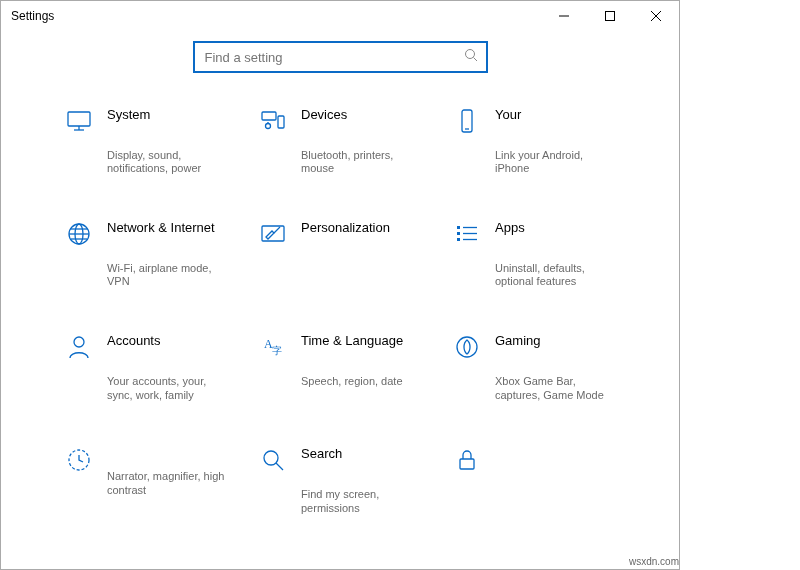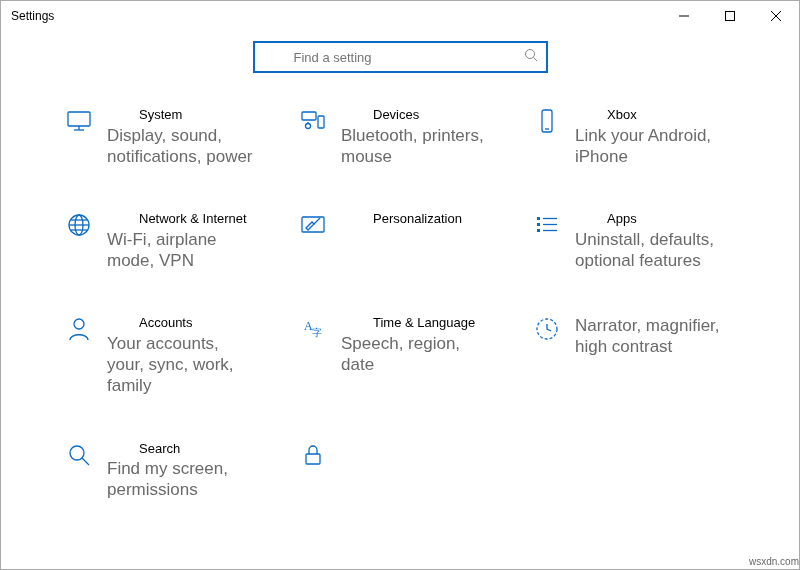--- a/index.html
+++ b/index.html
@@ -1,38 +1,38 @@
 <!DOCTYPE html>
 <html><head>
 <meta charset="utf-8">
 <style>
   * { box-sizing: border-box; }
   html, body { margin: 0; padding: 0; font-family: "Segoe UI", Arial, sans-serif; }
   body { width: 800px; height: 570px; background: #fff; overflow: hidden; position: relative; }
 
-  .window { width: 800px; height: 570px; border: 1px solid #aaa; position: relative; }
+  .window { width: 680px; height: 570px; border: 1px solid #aaa; position: relative; }
 
   .titlebar { height: 30px; display: flex; align-items: center; padding-left: 10px; font-size: 12px; color: #000; }
   .titlebar .title { flex: 1; }
   .winbtn { width: 46px; height: 30px; display: flex; align-items: center; justify-content: center; font-family: "Segoe UI Symbol", Arial; font-size: 11px; color: #000; }
 
   .searchwrap { display: flex; justify-content: center; margin-top: 10px; }
   .searchbox { width: 295px; height: 32px; border: 2px solid #0a6ac6; display: flex; align-items: center; padding: 0 8px; }
-  .searchbox input { flex: 1; border: none; outline: none; font-size: 13px; color: #888; background: transparent; margin-left: 29px; }
+  .searchbox input { flex: 1; border: none; outline: none; font-size: 13px; color: #888; background: transparent; }
   .searchbox .sicon { color: #888; }
 
   .grid { padding: 30px 60px 0 60px; display: grid; grid-template-columns: repeat(3, 1fr); column-gap: 24px; row-gap: 34px; }
 
   .card { display: flex; align-items: flex-start; gap: 14px; cursor: pointer; padding: 4px 4px 6px 4px; }
   .card .icon { width: 28px; height: 28px; flex-shrink: 0; display: flex; align-items: center; justify-content: center; }
   .card .icon svg { stroke: #0a6ac6; fill: none; stroke-width: 1.3; }
   .card .icon svg .f { fill: #0a6ac6; stroke: none; }
   .card .text { display: flex; flex-direction: column; }
-  .card .ttl { font-size: 13px; color: #000; line-height: 1.2; margin-bottom: 2px; margin-left: 32px; }
-  .card .sub { font-size: 17px; color: #6a6a6a; line-height: 1.25; max-width: 150px; }
+  .card .ttl { font-size: 13px; color: #000; line-height: 1.2; margin-bottom: 2px; }
+  .card .sub { font-size: 11px; color: #6a6a6a; line-height: 1.25; max-width: 150px; margin-top: 24px; }
 
   .highlight { border: 2px solid #e00000; }
 
   .watermark { position: absolute; bottom: 2px; right: 0; font-size: 10px; color: #666; }
 </style>
 </head>
 <body>
 
 <div class="window">
 
@@ -100,21 +100,21 @@
     </div>
 
     <div class="card">
       <span class="icon">
         <svg width="26" height="26" viewBox="0 0 26 26">
             <rect x="8" y="2" width="10" height="22" rx="2"></rect>
             <line x1="11" y1="21" x2="15" y2="21"></line>
           </svg>
       </span>
       <span class="text">
-        <span class="ttl">Xbox</span>
+        <span class="ttl">Your</span>
         <span class="sub">Link your Android, iPhone</span>
       </span>
     </div>
 
     <div class="card">
       <span class="icon">
         <svg width="26" height="26" viewBox="0 0 26 26">
             <circle cx="13" cy="13" r="10"></circle>
             <ellipse cx="13" cy="13" rx="4" ry="10"></ellipse>
             <line x1="3" y1="13" x2="23" y2="13"></line>
@@ -177,20 +177,32 @@
             <text x="4" y="14" font-size="12" class="f" font-family="Segoe UI">A</text>
             <text x="12" y="20" font-size="10" class="f" font-family="Segoe UI">字</text>
           </svg>
       </span>
       <span class="text">
         <span class="ttl">Time &amp; Language</span>
         <span class="sub">Speech, region, date</span>
       </span>
     </div>
 
+    <div class="card">
+      <span class="icon">
+        <svg width="26" height="26" viewBox="0 0 26 26">
+            <circle cx="13" cy="13" r="10"></circle>
+            <path d="M13 6 C9 9 9 17 13 20 C17 17 17 9 13 6 Z"></path>
+          </svg>
+      </span>
+      <span class="text">
+        <span class="ttl">Gaming</span>
+        <span class="sub">Xbox Game Bar, captures, Game Mode</span>
+      </span>
+    </div>
 
     <div class="card">
       <span class="icon">
         <svg width="26" height="26" viewBox="0 0 26 26">
             <circle cx="13" cy="13" r="10" stroke-dasharray="3 2"></circle>
             <path d="M13 8 L13 13 L17 15"></path>
           </svg>
       </span>
       <span class="text">
         <span class="sub">Narrator, magnifier, high contrast</span>

